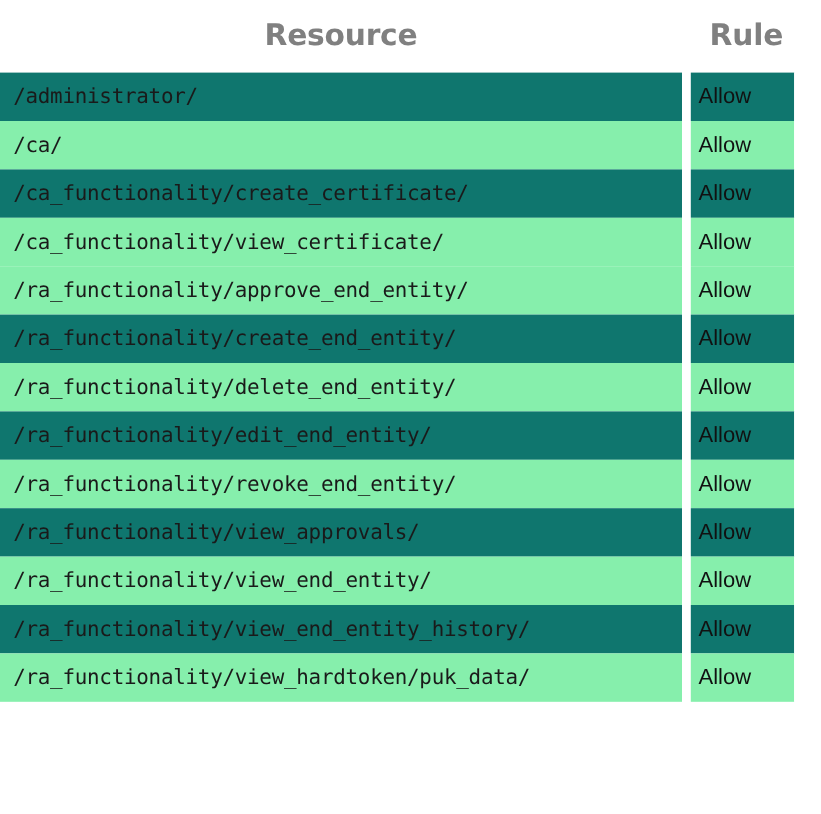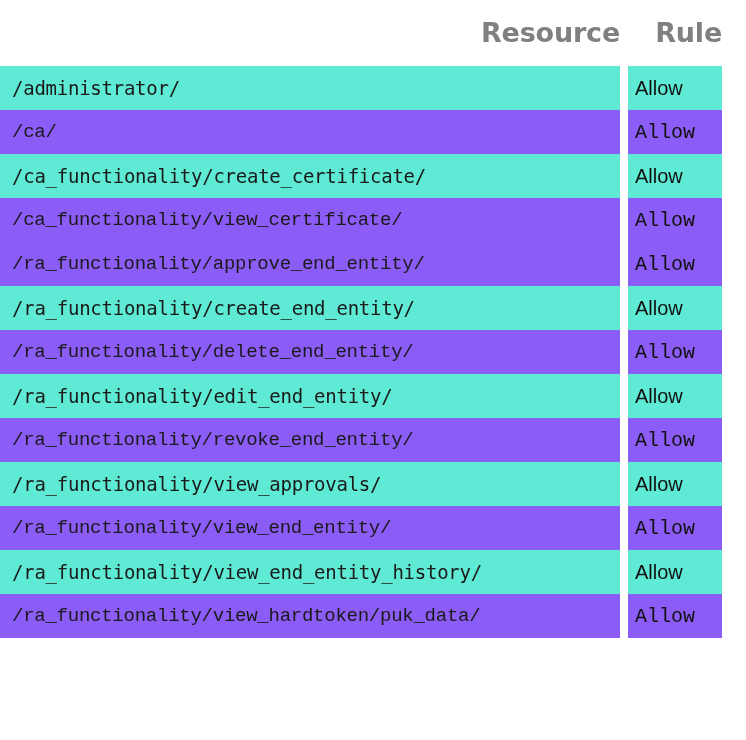--- a/index.html
+++ b/index.html
@@ -14,21 +14,21 @@
     overflow: hidden;
   }
   .access-rules-table {
     width: 746px;
     border-collapse: separate;
     border-spacing: 0;
     table-layout: fixed;
   }
   .head-row th {
     padding: 0;
-    text-align: right;
+    text-align: center;
     vertical-align: bottom;
   }
   .col-resource { width: 620px; }
   .col-gap      { width: 8px;  }
   .col-rule     { width: 94px; }
   .col-pad      { width: 24px; }
 
   .header-cell {
     font-family: "DejaVu Sans", sans-serif;
     font-weight: bold;
@@ -67,23 +67,23 @@
     font-family: "Liberation Sans", sans-serif;
     font-size: 20px;
     color: #111111;
     padding-left: 7px;
     white-space: nowrap;
   }
   td.gap-cell { padding: 0; background: #ffffff; }
   td.tail-cell { padding: 0; background: #ffffff; }
 
   tr.row-odd td.resource-cell,
-  tr.row-odd td.rule-cell { background: #5eead4; }
+  tr.row-odd td.rule-cell { background: #0f766e; }
   tr.row-even td.resource-cell,
-  tr.row-even td.rule-cell { background: #8b5cf6; font-family: Liberation Mono, monospace; }
+  tr.row-even td.rule-cell { background: #86efac; }
 </style>
 </head>
 <body>
 
 <table class="access-rules-table">
   <colgroup>
     <col class="col-resource">
     <col class="col-gap">
     <col class="col-rule">
     <col class="col-pad">

